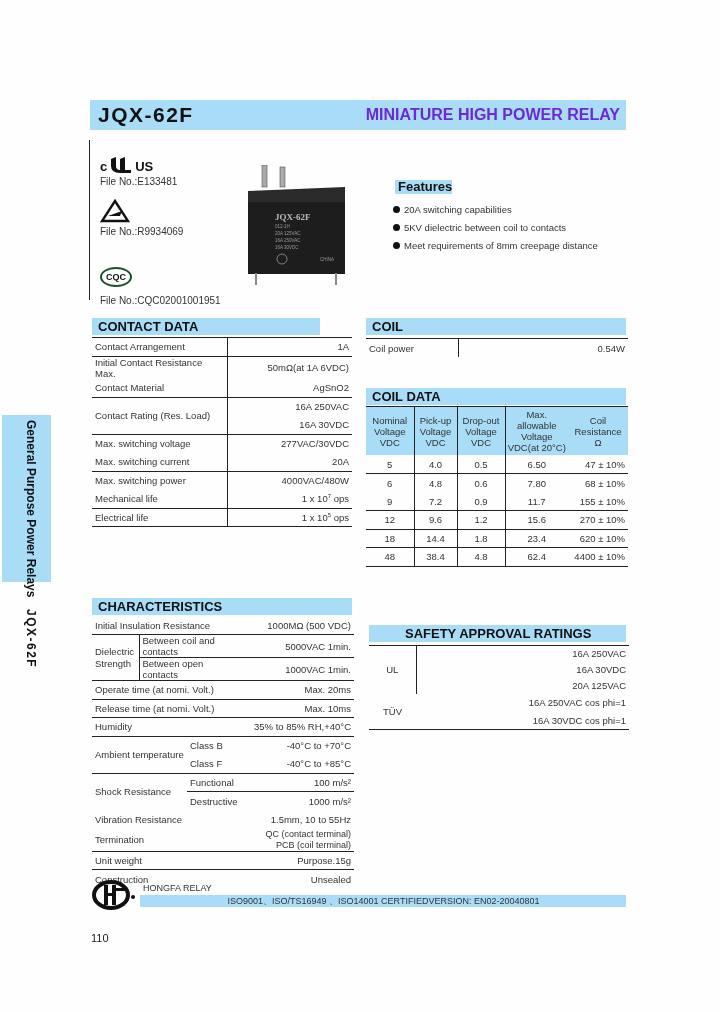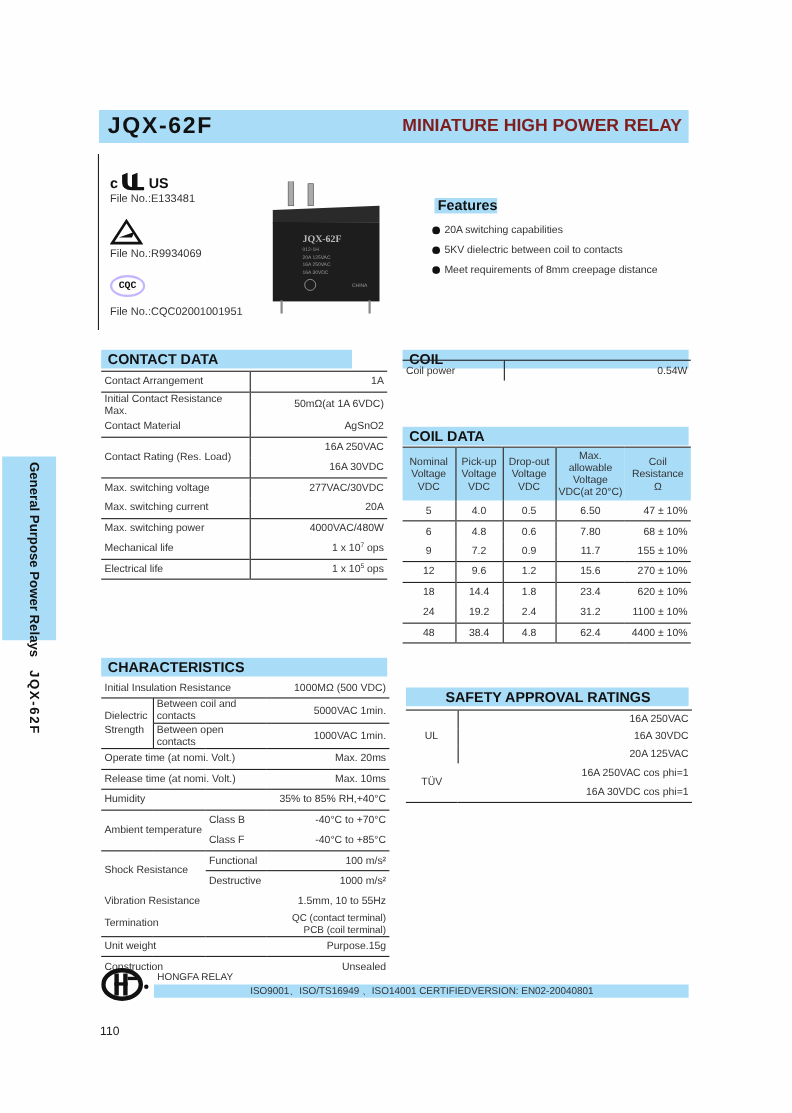--- a/index.html
+++ b/index.html
@@ -1,21 +1,21 @@
 <!DOCTYPE html>
 <html><head>
 <meta charset="utf-8">
 <style>
   * { box-sizing: border-box; margin: 0; padding: 0; }
   body { width: 720px; height: 1012px; background: #fefefe; position: relative; font-family: "Liberation Sans", sans-serif; color: #222; overflow: hidden; }
   .abs { position: absolute; }
   .blue { background: #a8dcf7; }
   .title-bar { left: 90px; top: 100px; width: 536px; height: 30px; display: flex; align-items: center; justify-content: space-between; padding: 0 6px 0 8px; }
   .title-model { font-size: 21px; font-weight: bold; letter-spacing: 1.5px; color: #111; }
-  .title-desc { font-size: 16px; font-weight: bold; color: #7f1d1d; }
+  .title-desc { font-size: 16px; font-weight: bold; color: #6d28d9; }
   .side-tab { left: 2px; top: 415px; width: 49px; height: 167px; }
   .side-text { left: 24px; top: 420px; writing-mode: vertical-rl; font-size: 12px; font-weight: bold; color: #111; white-space: nowrap; }
   .side-text .m { margin-top: 8px; letter-spacing: 1.5px; }
   .certs { left: 100px; top: 150px; width: 140px; font-size: 10px; color: #333; }
   .relay-img { left: 245px; top: 165px; width: 125px; height: 122px; }
   .features-title { left: 395px; top: 180px; width: 57px; height: 14px; font-size: 13px; font-weight: bold; padding-left: 3px; line-height: 14px; color: #111; }
   .features-list { left: 393px; top: 200px; font-size: 9.5px; color: #333; }
   .features-list li { list-style: none; height: 18px; display: flex; align-items: center; }
   .features-list li::before { content: ""; width: 7px; height: 7px; border-radius: 50%; background: #111; margin-right: 4px; display: inline-block; }
   .sec-head { height: 17px; font-size: 13px; font-weight: bold; color: #111; padding-left: 6px; line-height: 17px; }
@@ -56,21 +56,21 @@
     <span style="font-size:13px;">US</span>
   </div>
   <div style="margin-top:2px;">File No.:E133481</div>
   <div style="margin-top:12px;height:24px;">
     <svg width="30" height="24" viewBox="0 0 30 24">
         <path d="M15 2 L28 22 L2 22 Z" fill="none" stroke="#111" stroke-width="2.4"></path>
         <path d="M8 17 L22 12 L20 17 Z" fill="#111"></path>
       </svg>
   </div>
   <div style="margin-top:3px;">File No.:R9934069</div>
-  <div style="margin-top:13px;width:32px;height:20px;border:2px solid #c4b5fd;border-radius:50%;font-size:9px;font-weight:bold;display:flex;align-items:center;justify-content:center;color:#111;font-family:Liberation Mono, monospace;">CQC</div>
+  <div style="margin-top:30px;width:32px;height:20px;border:2px solid #14532d;border-radius:50%;font-size:9px;font-weight:bold;display:flex;align-items:center;justify-content:center;color:#111;">CQC</div>
   <div style="margin-top:8px;">File No.:CQC02001001951</div>
 </div>
 
 <div class="abs relay-img">
   <svg width="125" height="122" viewBox="0 0 125 122">
     <rect x="17" y="0" width="5" height="22" fill="#aaa" stroke="#555" stroke-width="0.6"></rect>
     <rect x="35" y="2" width="5" height="20" fill="#aaa" stroke="#555" stroke-width="0.6"></rect>
     <path d="M3 26 L100 22 L100 37 L3 38 Z" fill="#2a2a2a"></path>
     <rect x="3" y="37" width="97" height="72" fill="#1d1d1d"></rect>
     <rect x="10" y="108" width="2" height="12" fill="#888"></rect>
@@ -135,21 +135,21 @@
         <td class="r bl"><span>1 x 10</span><sup>7</sup><span> ops</span></td>
       </tr>
   <tr class="bt bb">
         <td>Electrical life</td>
         <td class="r bl"><span>1 x 10</span><sup>5</sup><span> ops</span></td>
       </tr>
 </tbody>
   </table>
 
 <div class="abs blue sec-head" style="left:366px;top:318px;width:260px;">COIL</div>
-<table class="abs" style="left:366px;top:327px;width:262px;">
+<table class="abs" style="left:366px;top:338px;width:262px;">
   <colgroup>
       <col style="width:92px">
       <col style="width:170px">
     </colgroup>
   <tbody>
       <tr class="bt">
         <td>Coil power</td>
         <td class="r bl">0.54W</td>
       </tr>
 </tbody>
@@ -199,27 +199,20 @@
         <td class="c bl">1.2</td>
         <td class="c bl">15.6</td>
         <td class="r">270 ± 10%</td>
       </tr>
   <tr class="bt">
         <td class="c">18</td>
         <td class="c bl">14.4</td>
         <td class="c bl">1.8</td>
         <td class="c bl">23.4</td>
         <td class="r">620 ± 10%</td>
-      </tr>
-  <tr>
-        <td class="c">24</td>
-        <td class="c bl">19.2</td>
-        <td class="c bl">2.4</td>
-        <td class="c bl">31.2</td>
-        <td class="r">1100 ± 10%</td>
       </tr>
   <tr class="bt bb">
         <td class="c">48</td>
         <td class="c bl">38.4</td>
         <td class="c bl">4.8</td>
         <td class="c bl">62.4</td>
         <td class="r">4400 ± 10%</td>
       </tr>
 </tbody>
   </table>

